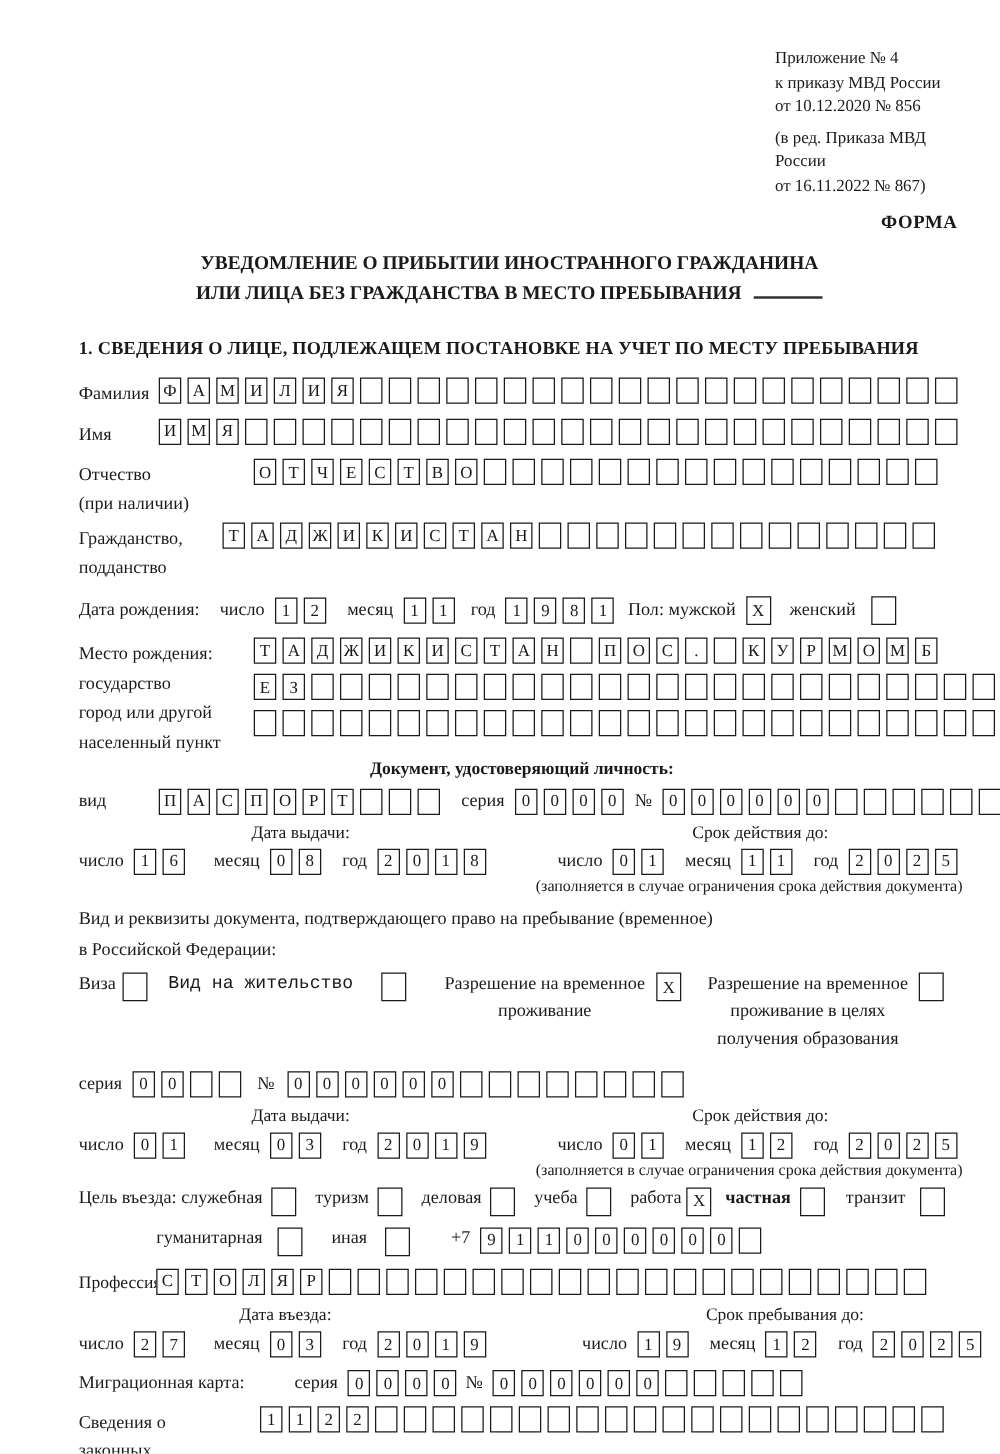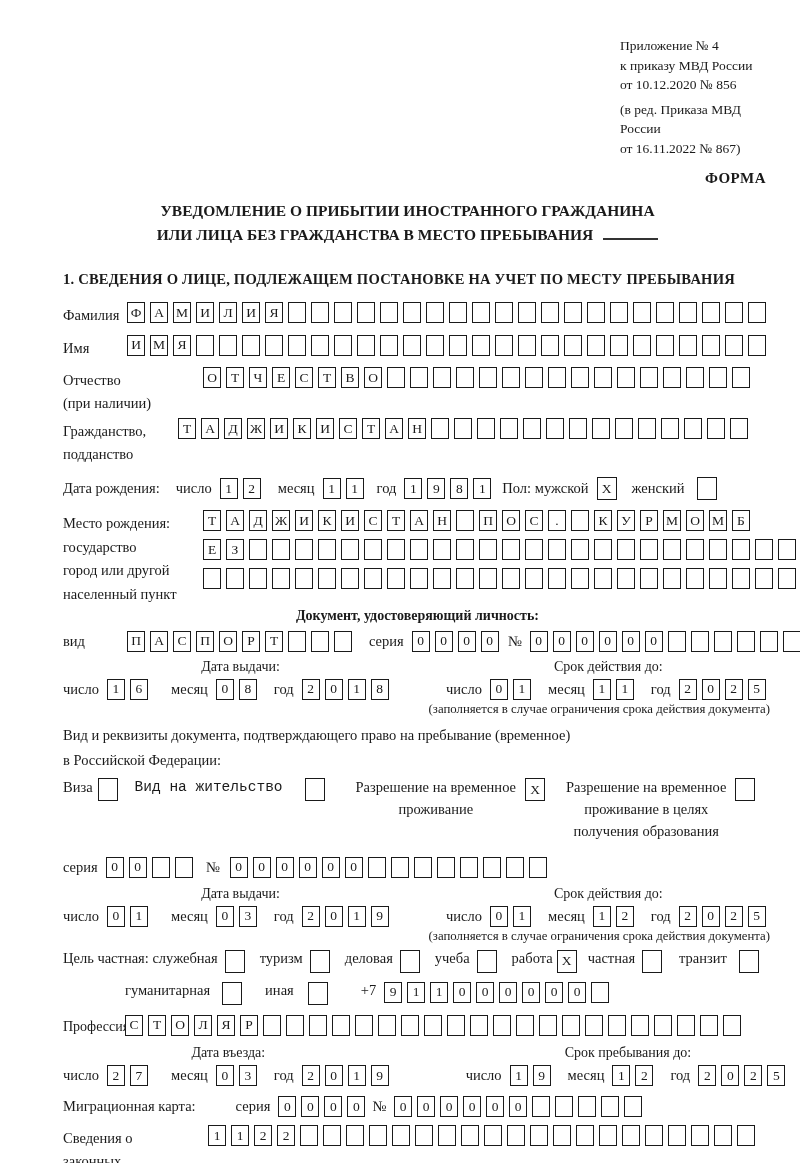--- a/index.html
+++ b/index.html
@@ -526,21 +526,21 @@
             <span class="cell">2</span>
             <span class="cell">5</span>
           </span>
       </div>
     </div>
   </div>
   <div class="fill-note">(заполняется в случае ограничения срока действия документа)</div>
 
   <div class="frow" style="margin-top:6px;align-items:flex-start;">
     <div class="pair">
-      <span>Цель частная: служебная</span>
+      <span>Цель въезда: служебная</span>
       <span class="boxes cb">
           <span class="cell"></span>
         </span>
     </div>
     <div class="pair" style="margin-left:10px;">
       <span>туризм</span>
       <span class="boxes cb">
           <span class="cell"></span>
         </span>
     </div>
@@ -555,21 +555,21 @@
       <span class="boxes cb">
           <span class="cell"></span>
         </span>
     </div>
     <div class="pair" style="margin-left:10px;">
       <span>работа</span>
       <span class="boxes cb" style="margin-left:4px;">
           <span class="cell">X</span>
         </span>
     </div>
-    <div class="pair" style="margin-left:6px;">
+    <div class="pair" style="margin-left:6px;font-weight:bold;">
       <span>частная</span>
       <span class="boxes cb">
           <span class="cell"></span>
         </span>
     </div>
     <div class="pair" style="margin-left:12px;">
       <span>транзит</span>
       <span class="boxes cb" style="margin-left:12px;">
           <span class="cell"></span>
         </span>

